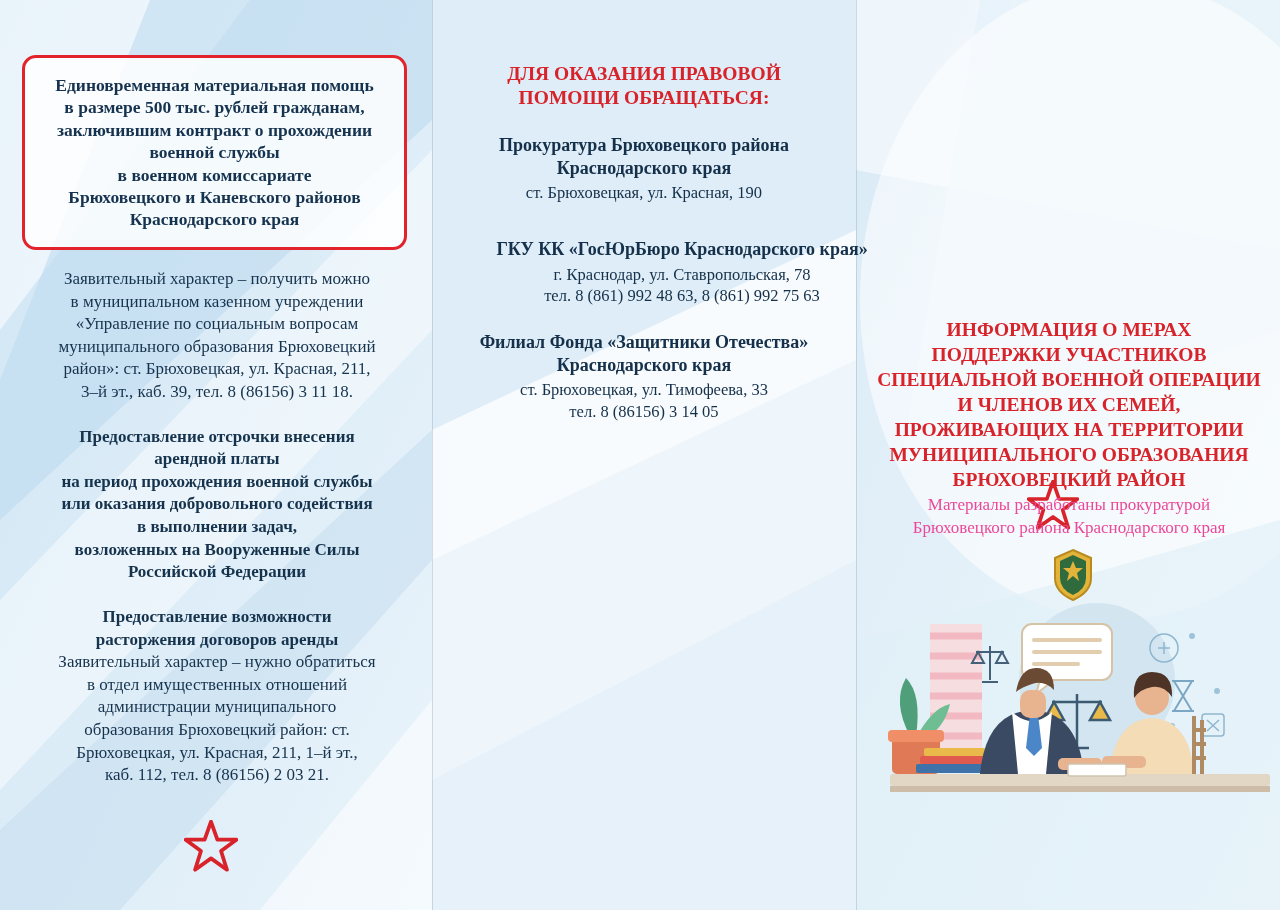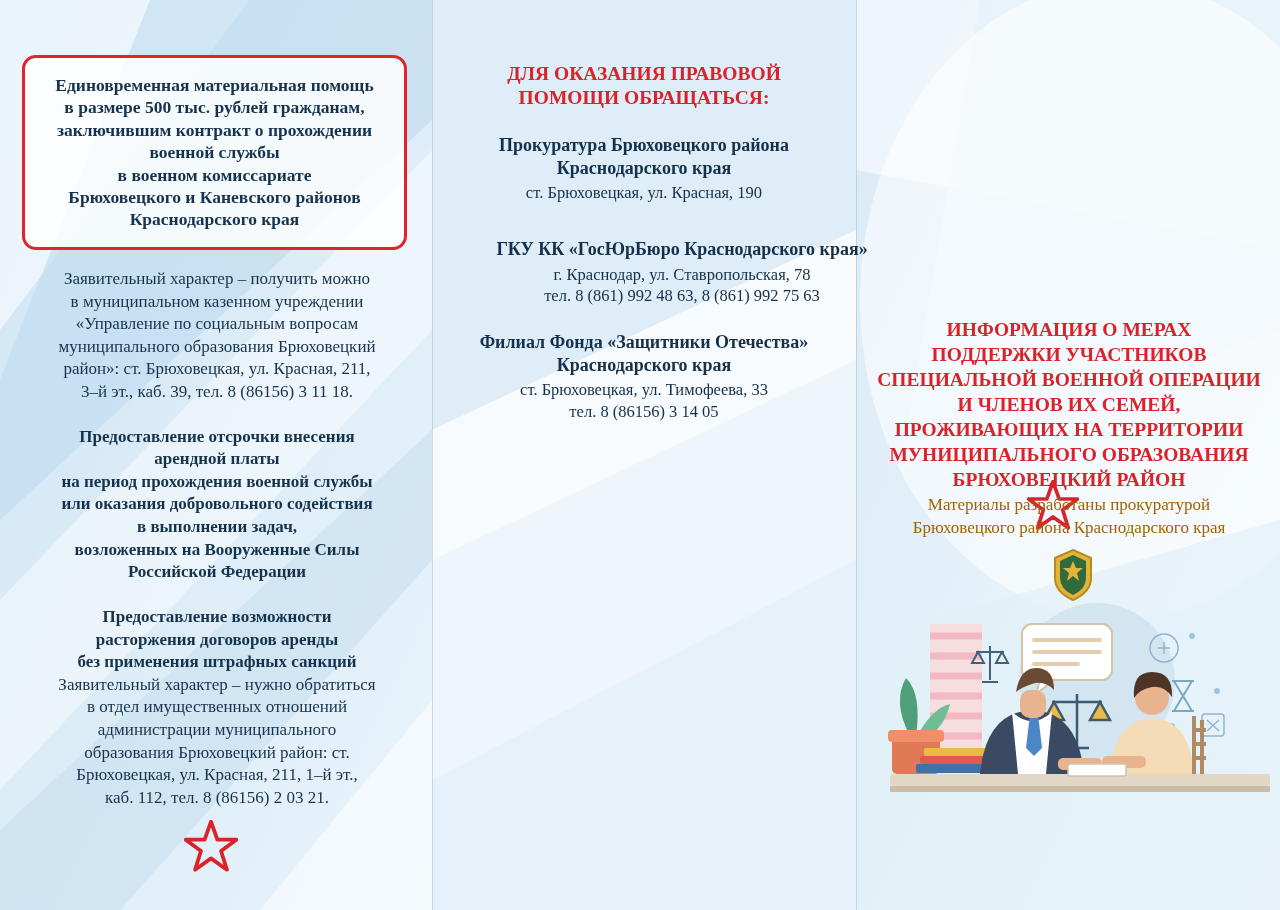--- a/index.html
+++ b/index.html
@@ -142,21 +142,21 @@
     font-size: 19.5px;
     line-height: 1.28;
     text-transform: uppercase;
   }
   .right-sub {
     position: absolute;
     left: 24px;
     top: 494px;
     width: 378px;
     text-align: center;
-    color: #a16207;
+    color: #ec4899;
     font-size: 17px;
     line-height: 1.34;
   }
 
   
   .emblem {
     position: absolute;
     left: 196px;
     top: 548px;
     width: 42px;
@@ -242,21 +242,20 @@
         <p class="para-bold">в выполнении задач,</p>
         <p class="para-bold">возложенных на Вооруженные Силы</p>
         <p class="para-bold">Российской Федерации</p>
       </div>
 
       <div class="gap-l"></div>
 
       <div>
         <p class="para-bold">Предоставление возможности</p>
         <p class="para-bold">расторжения договоров аренды</p>
-        <p class="para-bold">без применения штрафных санкций</p>
       </div>
 
       <div>
         <p class="para-plain">Заявительный характер – нужно обратиться</p>
         <p class="para-plain">в отдел имущественных отношений</p>
         <p class="para-plain">администрации муниципального</p>
         <p class="para-plain">образования Брюховецкий район: ст.</p>
         <p class="para-plain">Брюховецкая, ул. Красная, 211, 1–й эт.,</p>
         <p class="para-plain">каб. 112, тел. 8 (86156) 2 03 21.</p>
       </div>

